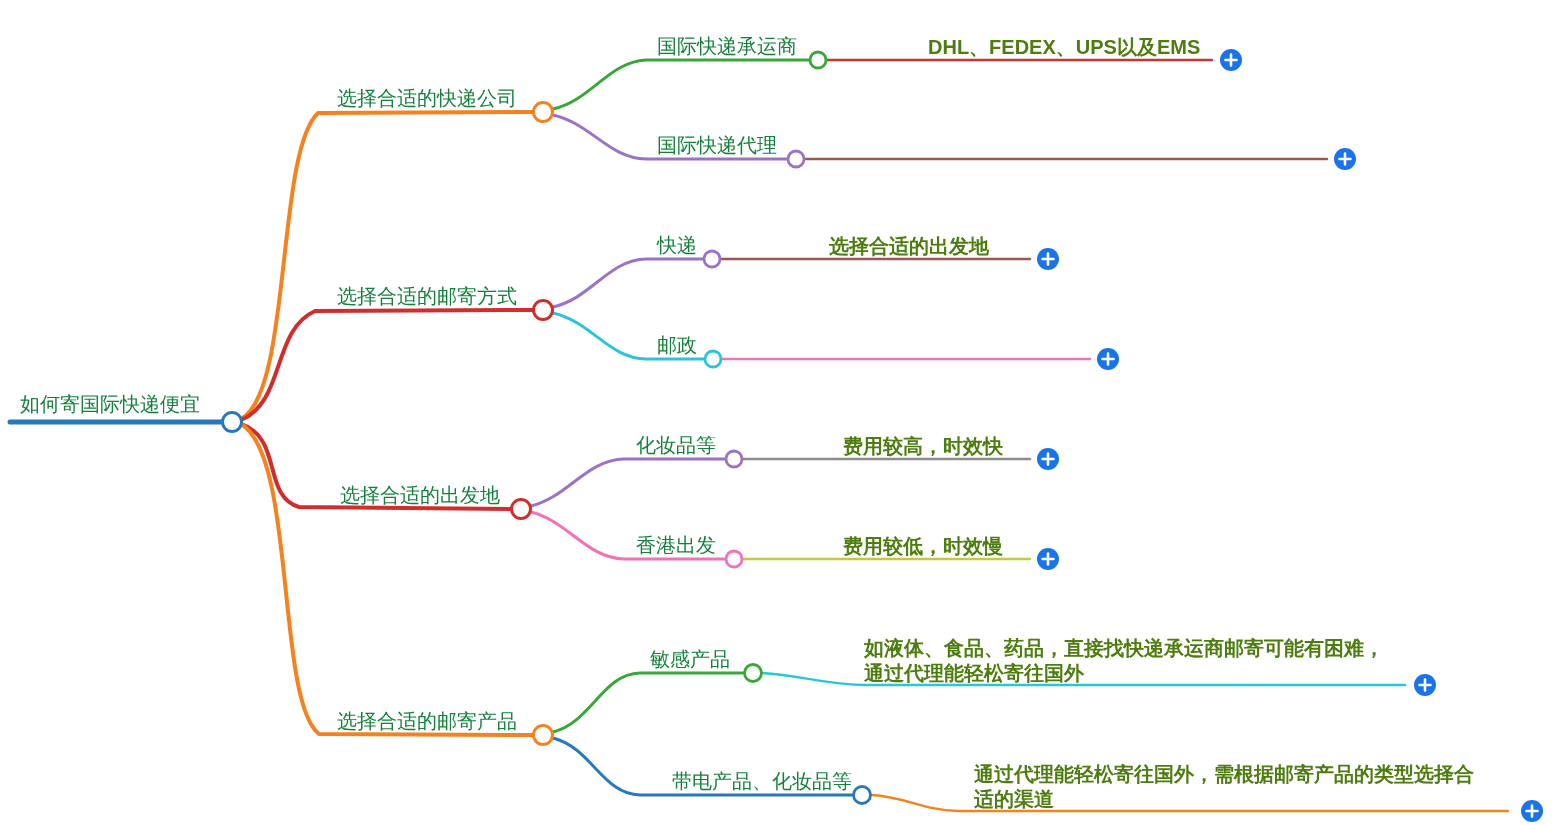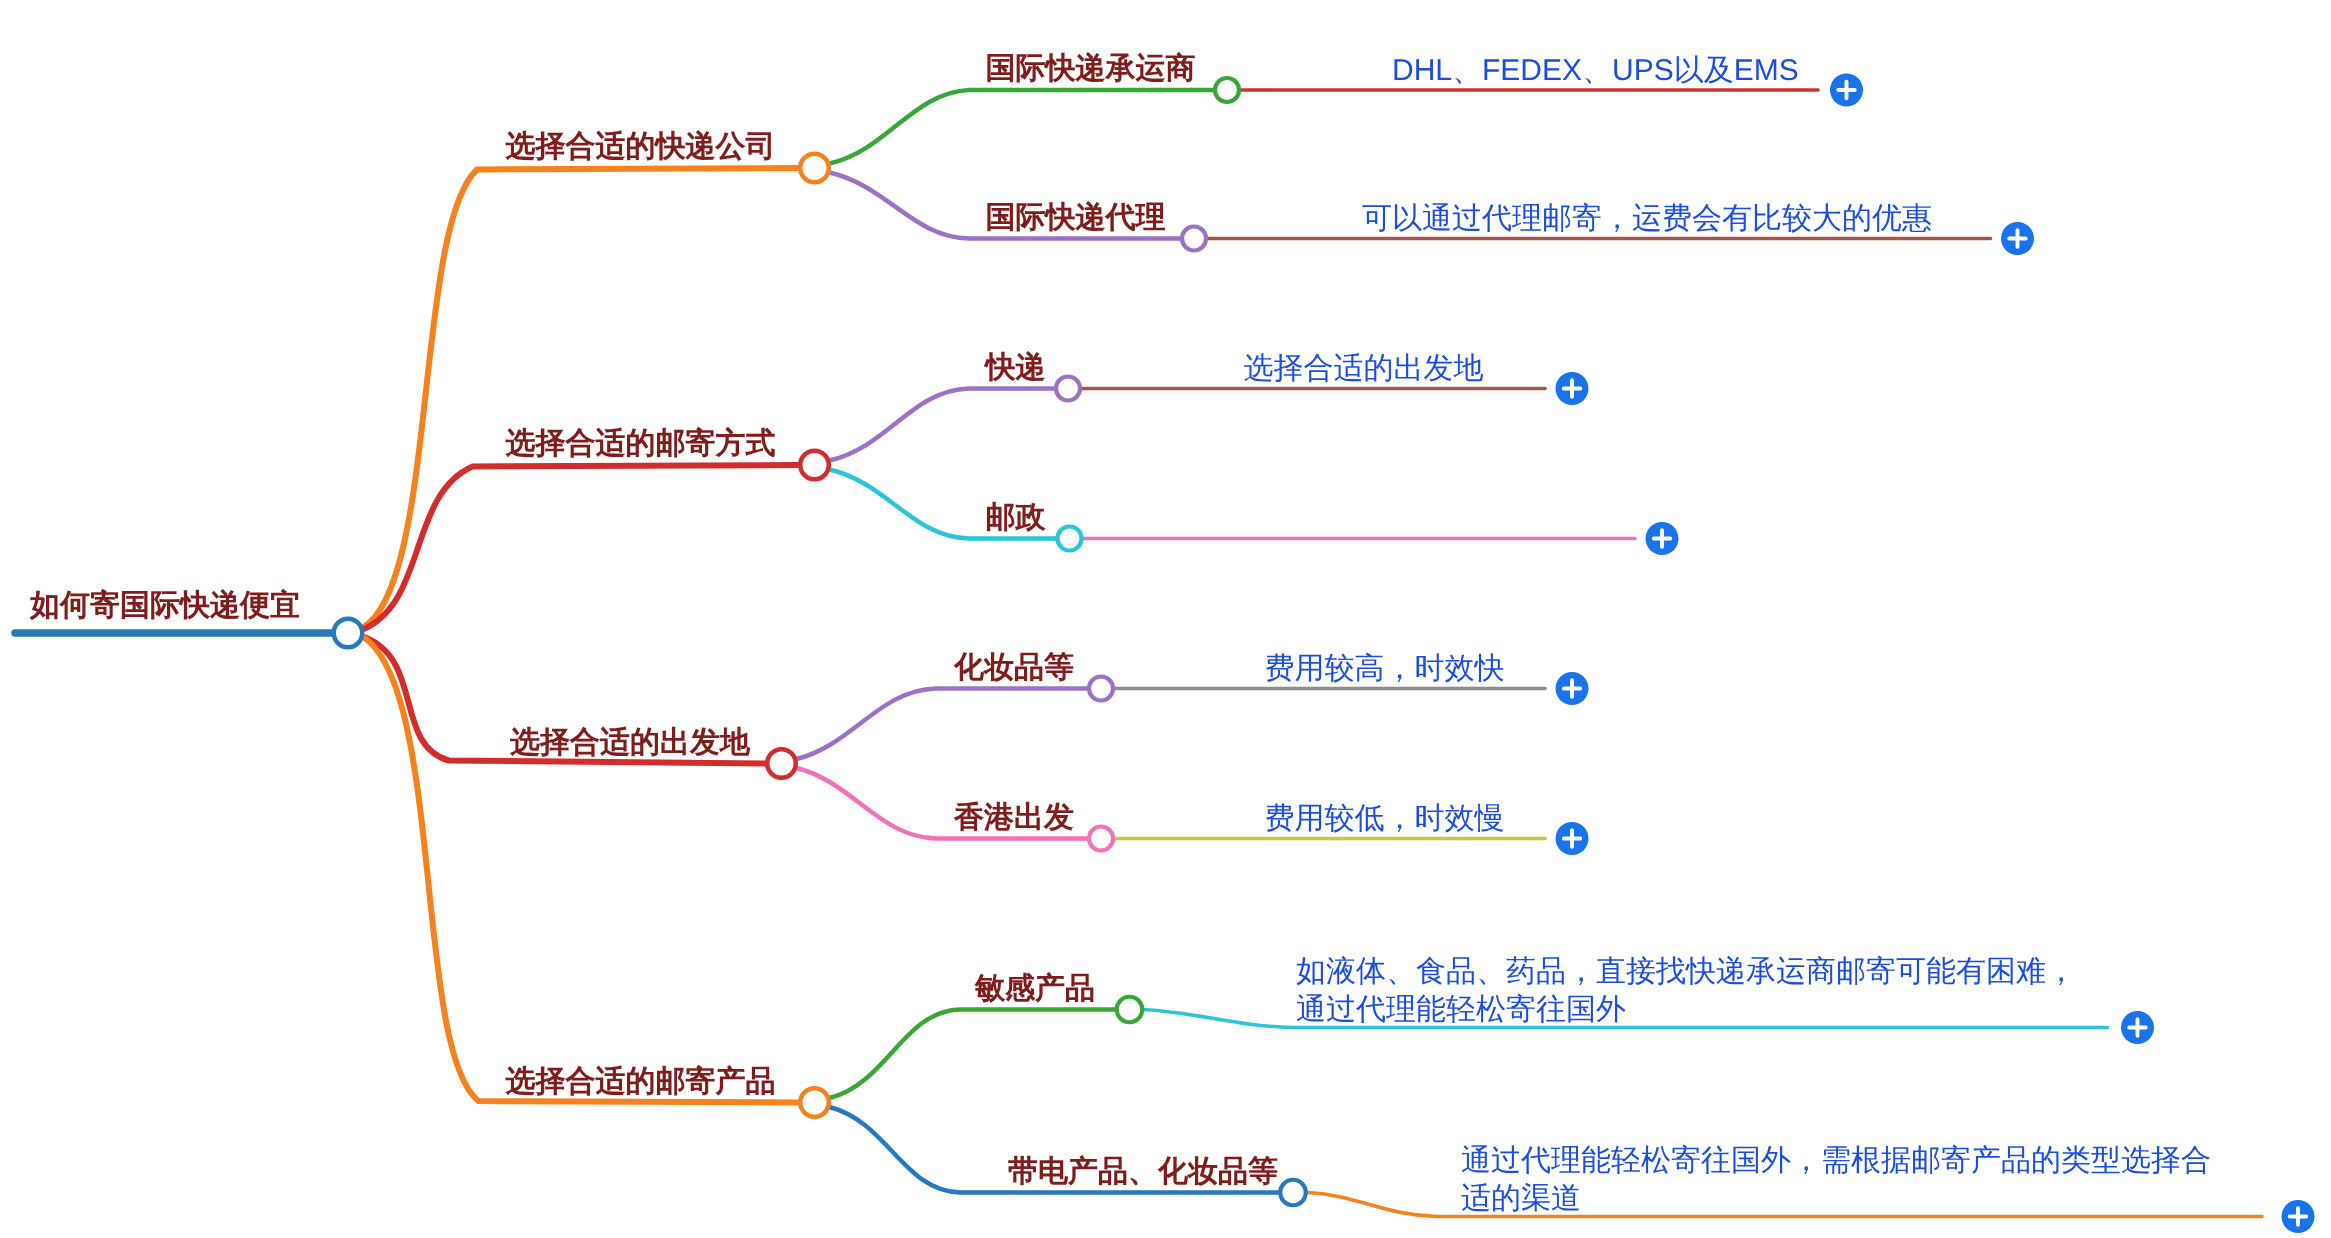--- a/index.html
+++ b/index.html
@@ -1,20 +1,20 @@
 <!DOCTYPE html>
 <html><head>
 <meta charset="utf-8">
 <style>
   html,body{margin:0;padding:0;background:#fff;}
   .canvas{position:relative;width:1554px;height:825px;background:#ffffff;overflow:hidden;
           font-family:"Liberation Sans","DejaVu Sans",sans-serif;}
   .edges{position:absolute;left:0;top:0;}
-  .node-label{position:absolute;font-size:20px;font-weight:bold;color:#7f1d1d;white-space:nowrap;line-height:24px;}
-  .leaf-text{position:absolute;font-size:20px;font-weight:400;color:#1d4ed8;white-space:nowrap;line-height:25px;}
+  .node-label{position:absolute;font-size:20px;font-weight:normal;color:#15803d;white-space:nowrap;line-height:24px;}
+  .leaf-text{position:absolute;font-size:20px;font-weight:700;color:#4d7c0f;white-space:nowrap;line-height:25px;}
   .leaf-text.wrap{white-space:normal;}
 </style>
 </head>
 <body>
 
 <div class="canvas">
 
   <svg class="edges" width="1554" height="825" viewBox="0 0 1554 825">
     <g fill="none" stroke-linecap="round" stroke-linejoin="round">
 
@@ -102,20 +102,19 @@
   <div class="node-label" style="left:657px;top:34px">国际快递承运商</div>
   <div class="node-label" style="left:657px;top:133px">国际快递代理</div>
   <div class="node-label" style="left:657px;top:233px">快递</div>
   <div class="node-label" style="left:657px;top:333px">邮政</div>
   <div class="node-label" style="left:636px;top:433px">化妆品等</div>
   <div class="node-label" style="left:636px;top:533px">香港出发</div>
   <div class="node-label" style="left:650px;top:647px">敏感产品</div>
   <div class="node-label" style="left:672px;top:769px">带电产品、化妆品等</div>
 
   <div class="leaf-text" style="left:928px;top:35px">DHL、FEDEX、UPS以及EMS</div>
-  <div class="leaf-text" style="left:908px;top:134px">可以通过代理邮寄，运费会有比较大的优惠</div>
   <div class="leaf-text" style="left:829px;top:234px">选择合适的出发地</div>
   <div class="leaf-text" style="left:843px;top:434px">费用较高，时效快</div>
   <div class="leaf-text" style="left:843px;top:534px">费用较低，时效慢</div>
   <div class="leaf-text wrap" style="left:864px;top:636px;width:525px">如液体、食品、药品，直接找快递承运商邮寄可能有困难，通过代理能轻松寄往国外</div>
   <div class="leaf-text wrap" style="left:974px;top:762px;width:510px">通过代理能轻松寄往国外，需根据邮寄产品的类型选择合适的渠道</div>
 
 </div>
 
 </body></html>

